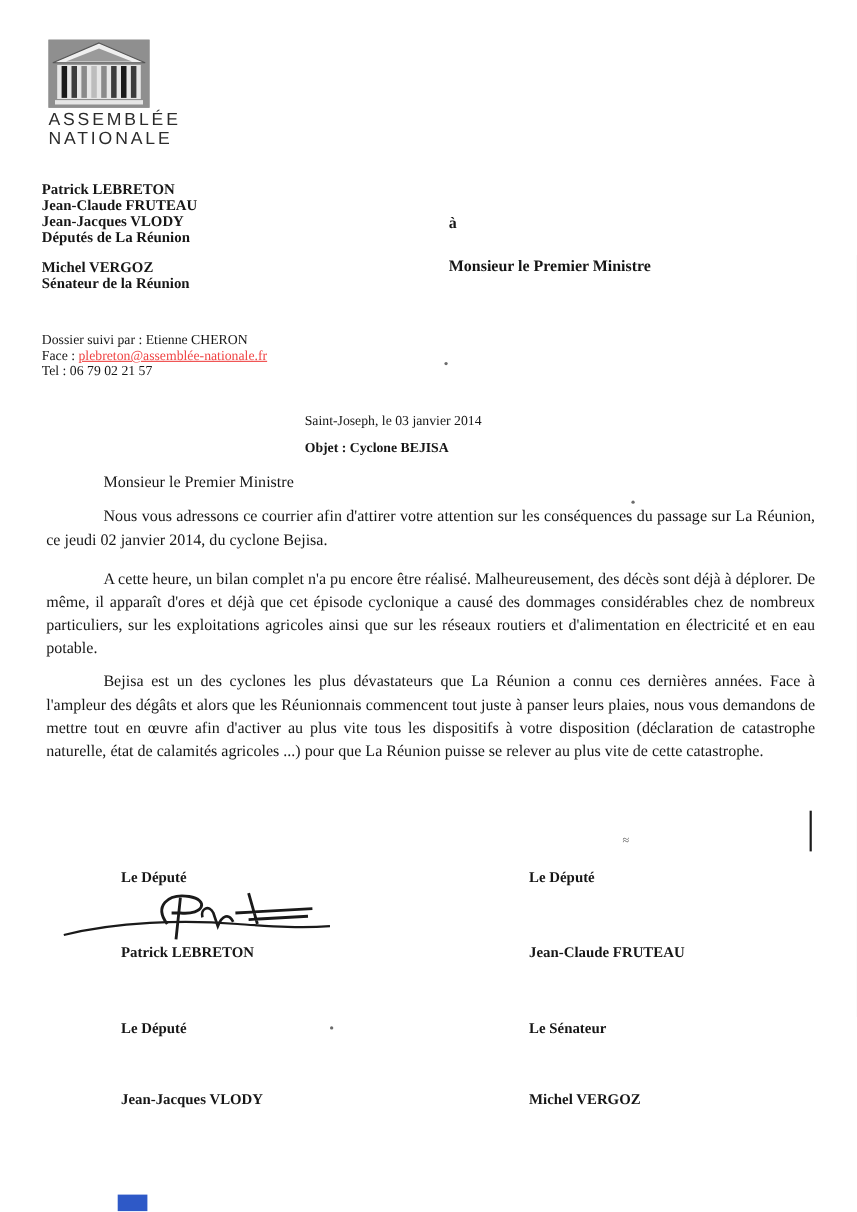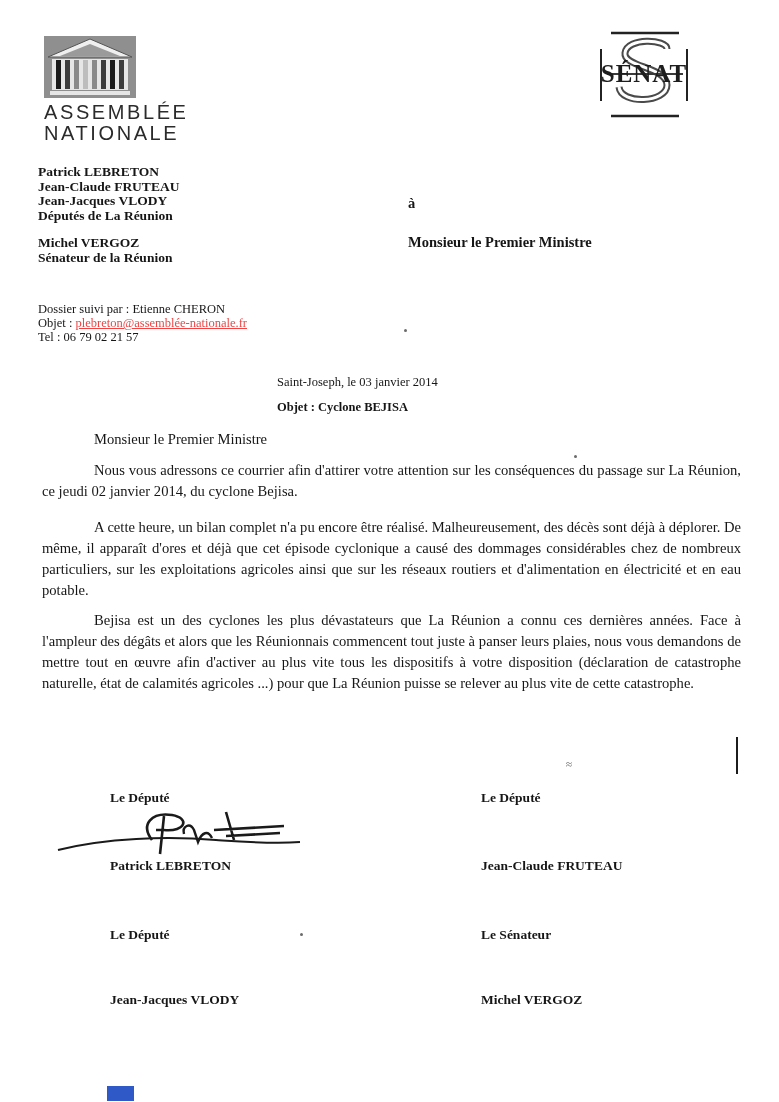--- a/index.html
+++ b/index.html
@@ -11,21 +11,21 @@
     color:#161616;
     overflow:hidden;
     margin:0 auto;
   }
   
   .an-logo{position:absolute;left:44px;top:36px;width:120px;}
   .an-box{width:92px;height:62px;background:#8f8f8f;position:relative;}
   .an-caption{
     margin-top:4px;
     font-family:"Liberation Sans", sans-serif;
-    font-size:20px;letter-spacing:2.6px;line-height:1.06;
+    font-size:16px;letter-spacing:2.6px;line-height:1.06;
     color:#2b2b2b;white-space:nowrap;
   }
   .senat-logo{position:absolute;left:597px;top:27px;width:94px;height:94px;}
   
   .senders{position:absolute;left:38px;top:165px;font-size:13.5px;line-height:14.5px;}
   .senders .name{font-weight:bold;}
   .senders .role{font-weight:bold;}
   .senders .gap{height:13px;}
   .recipient{position:absolute;left:408px;top:170px;font-size:14.5px;font-weight:bold;}
   .recipient .r2{margin-top:25px;}
@@ -81,52 +81,39 @@
         </g>
         <rect x="6" y="55" width="80" height="4" fill="#e6e6e6"></rect>
       </svg>
     </div>
     <div class="an-caption">
       <div>ASSEMBLÉE</div>
       <div>NATIONALE</div>
     </div>
   </div>
 
-  <div class="senat-logo">
-    <svg width="94" height="94" viewBox="0 0 94 94">
-      <line x1="14" y1="6" x2="82" y2="6" stroke="#222" stroke-width="2.5"></line>
-      <line x1="14" y1="89" x2="82" y2="89" stroke="#222" stroke-width="2.5"></line>
-      <line x1="4" y1="22" x2="4" y2="74" stroke="#222" stroke-width="2"></line>
-      <line x1="90" y1="22" x2="90" y2="74" stroke="#222" stroke-width="2"></line>
-
-      <path d="M70 22 C70 12, 30 10, 28 26 C26 40, 70 40, 70 58 C70 76, 24 78, 22 60" fill="none" stroke="#4a4a4a" stroke-width="7"></path>
-      <path d="M70 22 C70 12, 30 10, 28 26 C26 40, 70 40, 70 58 C70 76, 24 78, 22 60" fill="none" stroke="#ffffff" stroke-width="3"></path>
-      <line x1="10" y1="47" x2="86" y2="47" stroke="#3a3a3a" stroke-width="2"></line>
-      <text x="47" y="55" text-anchor="middle" font-family="Liberation Serif, serif" font-size="25" font-weight="bold" fill="#1d1d1d" letter-spacing="1">SÉNAT</text>
-    </svg>
-  </div>
 
   <div class="senders">
     <div class="name">Patrick LEBRETON</div>
     <div class="name">Jean-Claude FRUTEAU</div>
     <div class="name">Jean-Jacques VLODY</div>
     <div class="role">Députés de La Réunion</div>
     <div class="gap"></div>
     <div class="name">Michel VERGOZ</div>
     <div class="role">Sénateur de la Réunion</div>
   </div>
 
   <div class="recipient">
     <div class="r2">à</div>
     <div class="r3">Monsieur le Premier Ministre</div>
   </div>
 
   <div class="contact">
     <div>Dossier suivi par : Etienne CHERON</div>
-    <div><span>Objet : </span><a href="#">plebreton@assemblée-nationale.fr</a></div>
+    <div><span>Face : </span><a href="#">plebreton@assemblée-nationale.fr</a></div>
     <div>Tel : 06 79 02 21 57</div>
   </div>
 
   <div class="dateline">Saint-Joseph, le 03 janvier 2014</div>
   <div class="objet">Objet : Cyclone BEJISA</div>
 
   <div class="salutation">Monsieur le Premier Ministre</div>
   <p class="para p1">Nous vous adressons ce courrier afin d'attirer votre attention sur les conséquences du passage sur La Réunion, ce jeudi 02 janvier 2014, du cyclone Bejisa.</p>
   <p class="para p2">A cette heure, un bilan complet n'a pu encore être réalisé. Malheureusement, des décès sont déjà à déplorer. De même, il apparaît d'ores et déjà que cet épisode cyclonique a causé des dommages considérables chez de nombreux particuliers, sur les exploitations agricoles ainsi que sur les réseaux routiers et d'alimentation en électricité et en eau potable.</p>
   <p class="para p3">Bejisa est un des cyclones les plus dévastateurs que La Réunion a connu ces dernières années. Face à l'ampleur des dégâts et alors que les Réunionnais commencent tout juste à panser leurs plaies, nous vous demandons de mettre tout en œuvre afin d'activer au plus vite tous les dispositifs à votre disposition (déclaration de catastrophe naturelle, état de calamités agricoles ...) pour que La Réunion puisse se relever au plus vite de cette catastrophe.</p>

